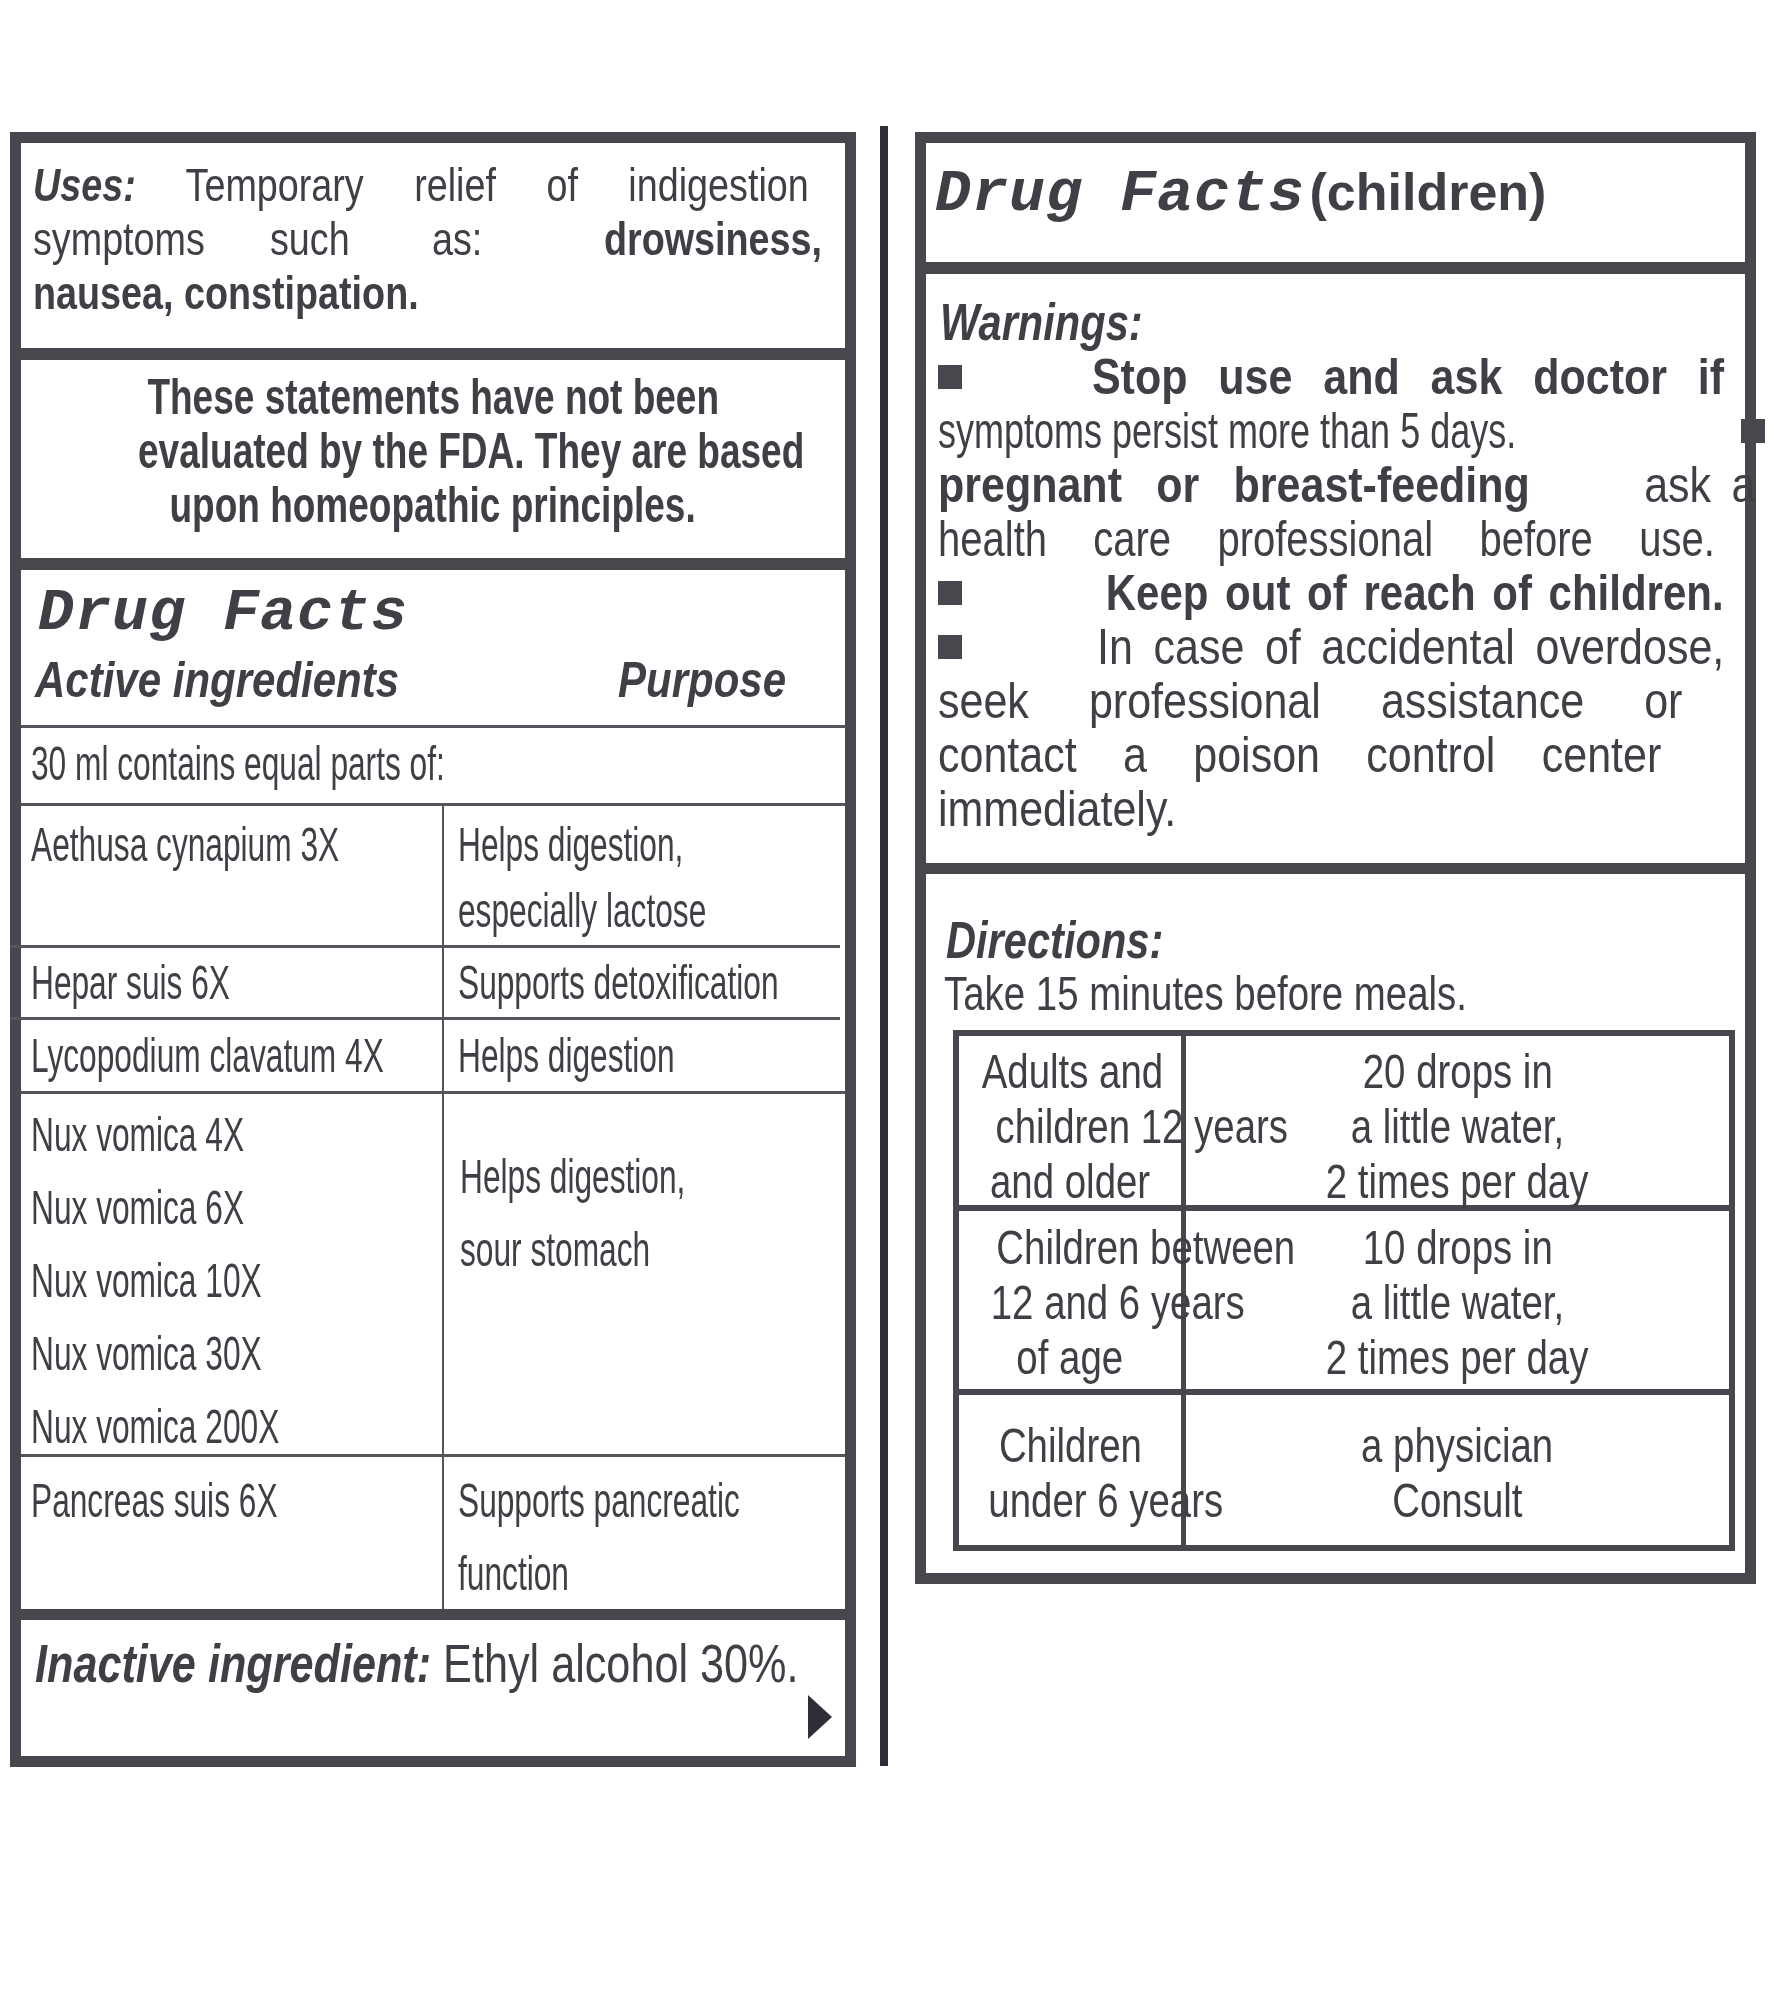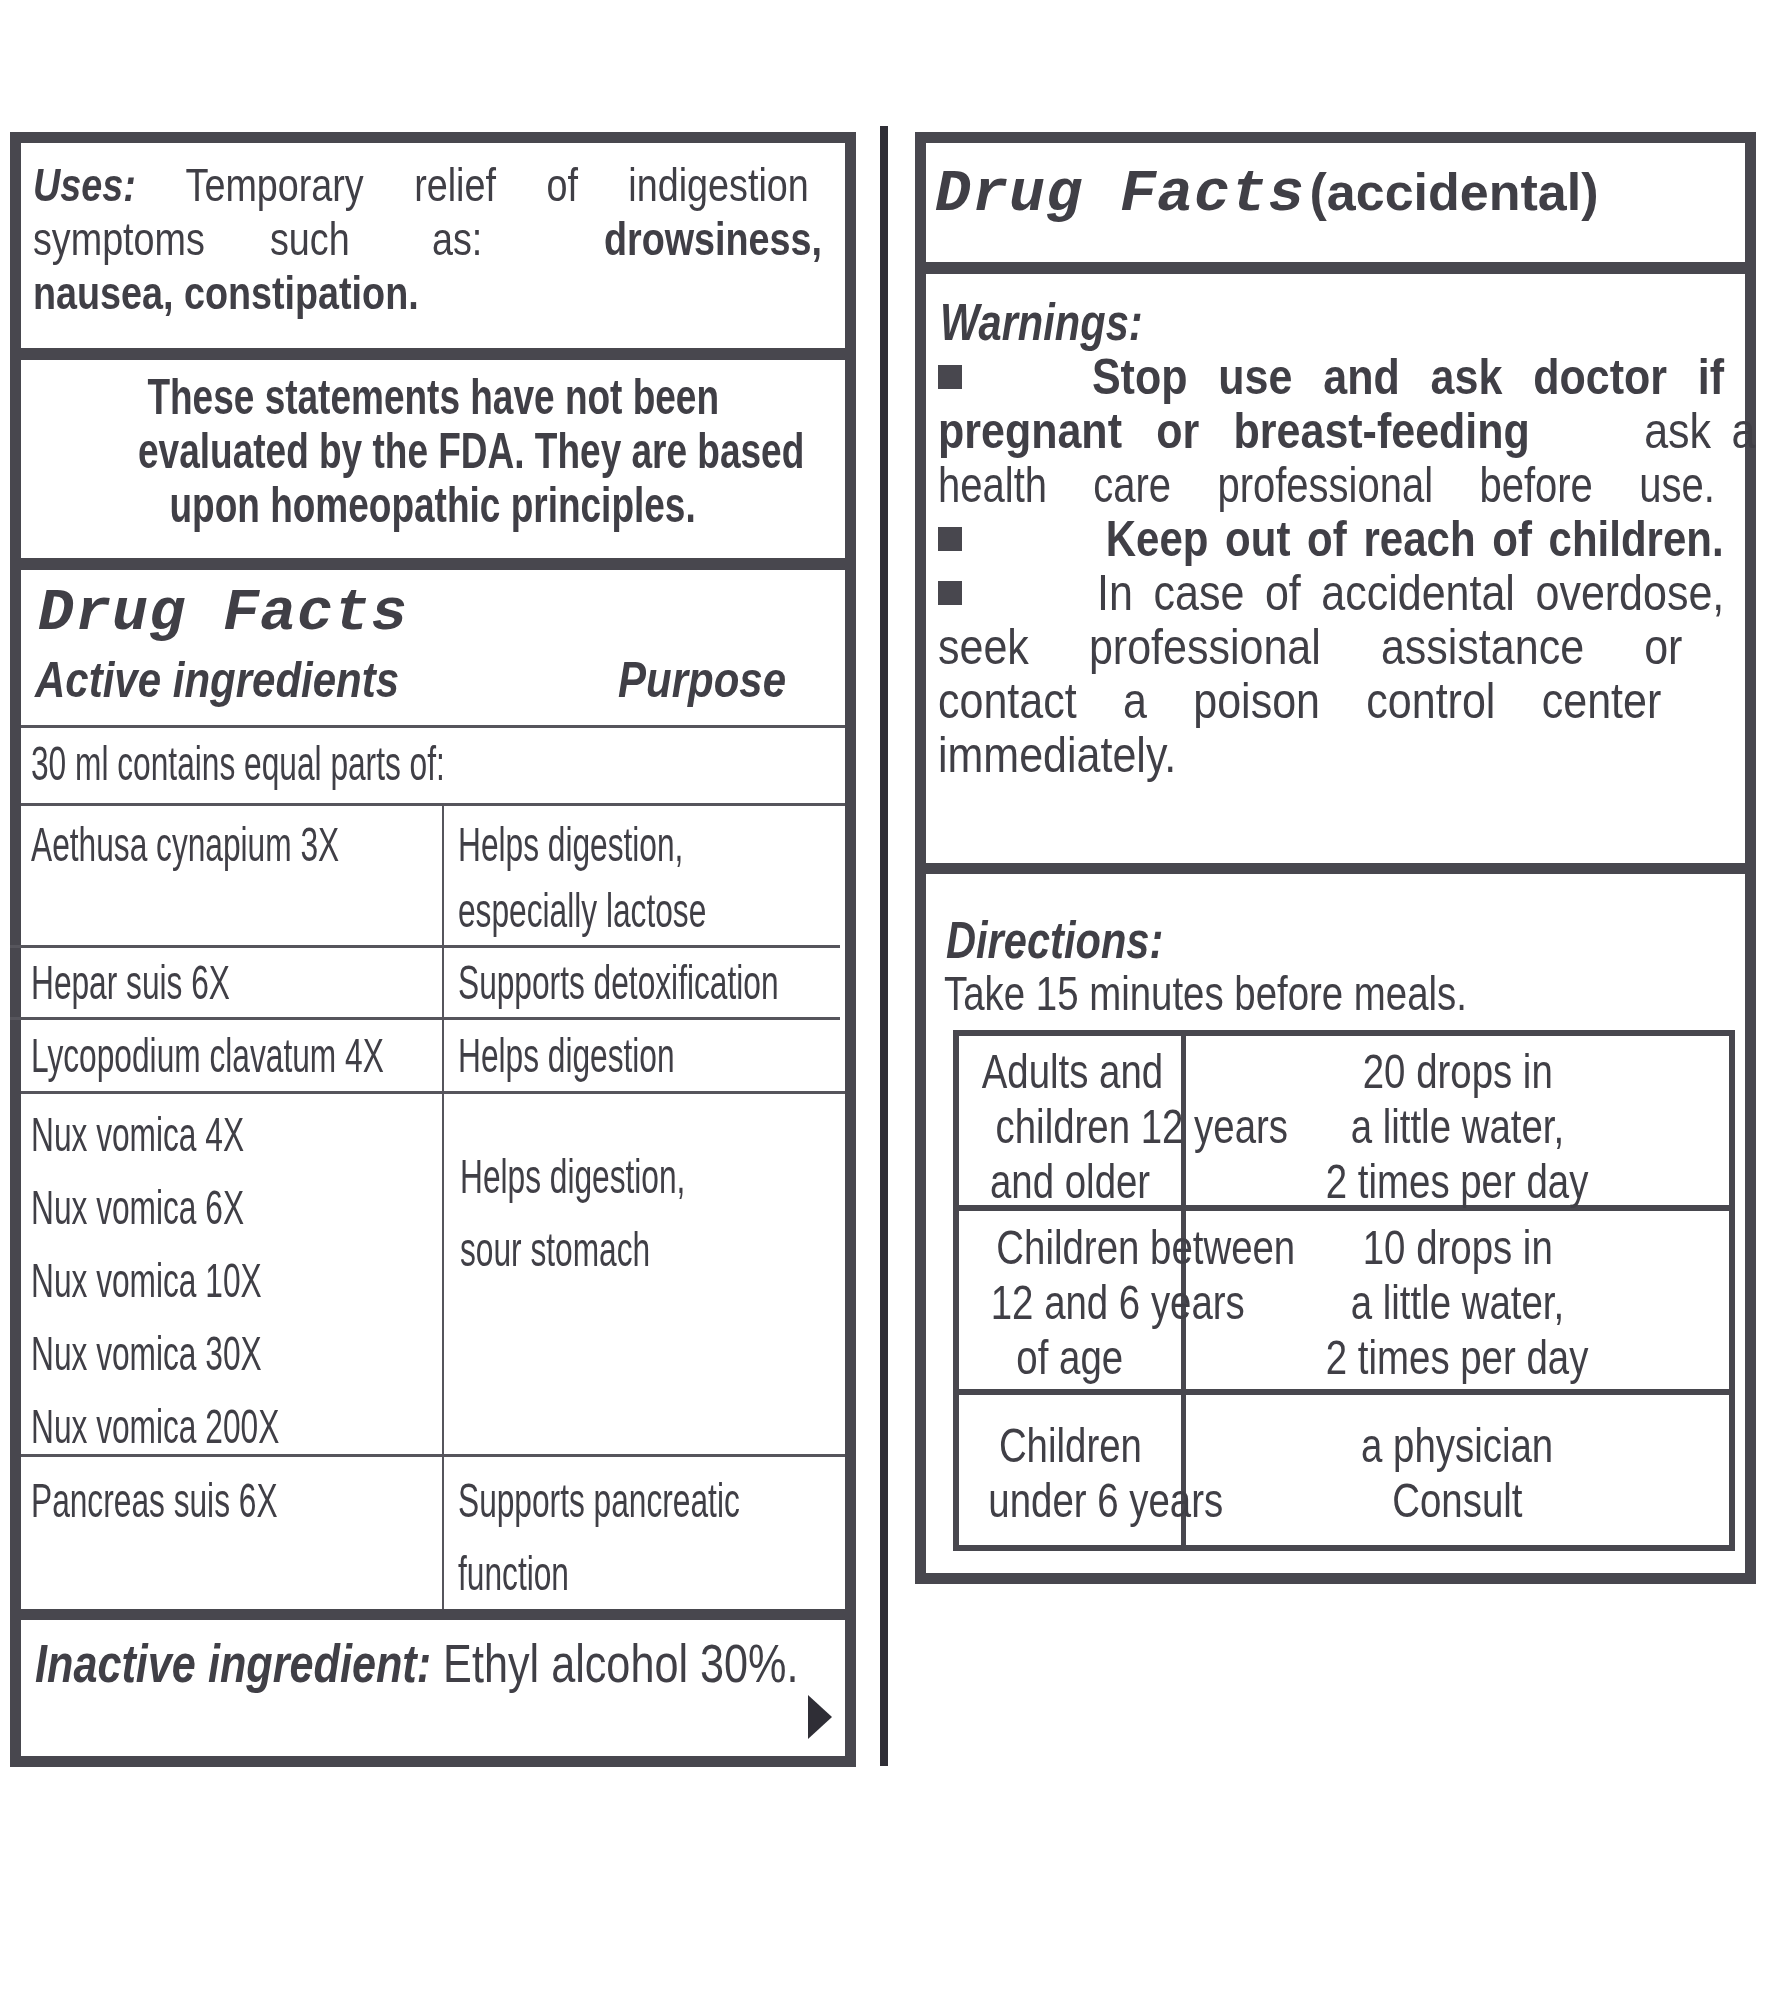--- a/index.html
+++ b/index.html
@@ -119,35 +119,42 @@
   </span>
 </div>
 <div class="abs" style="left:808px; top:1695px; width:0; height:0; border-top:22px solid transparent; border-bottom:22px solid transparent; border-left:24px solid #2f2e36;"></div>
 
 <div class="abs" style="left:880px; top:126px; width:8px; height:1640px; background:#2f2e36;"></div>
 
 <div class="abs" style="left:915px; top:132px; width:841px; height:1452px; border:11px solid #48474e; background:#fff;"></div>
 
 <div class="abs" style="left:935px; top:152px; width:800px; line-height:80px;">
   <span class="df-title" style="font-size:60px;">Drug Facts</span>
-  <span style="font-size:52px; font-weight:bold;">(accidental)</span>
+  <span style="font-size:52px; font-weight:bold;">(children)</span>
 </div>
 <div class="abs bar" style="left:926px; top:262px; width:819px; height:12px;"></div>
 
 <div class="abs hdr-it" style="left:940px; top:292px; font-size:52px; line-height:60px;">
   <span class="cond" style="transform:scaleX(0.8);">Warnings:</span>
 </div>
 
 <div class="abs" style="left:938px; top:350px; width:786px; font-size:50px; line-height:54px;">
 
   <div style="display:flex; justify-content:space-between; align-items:center; height:54px;">
     <span class="sq"></span>
     <span class="cond" style="font-weight:bold; transform:scaleX(0.86); transform-origin:right center; word-spacing:22px;">Stop use and ask doctor if</span>
   </div>
 
+  <div style="display:flex; justify-content:space-between; align-items:center; height:54px;">
+    <span class="cond" style="transform:scaleX(0.72);">symptoms persist more than 5 days.</span>
+    <span style="display:flex; align-items:center; gap:18px;">
+      <span class="sq"></span>
+
+    </span>
+  </div>
 
   <div style="display:flex; justify-content:space-between; height:54px;">
     <span class="cond" style="font-weight:bold; transform:scaleX(0.86); word-spacing:26px;">pregnant or breast-feeding</span>
     <span class="cond" style="transform:scaleX(0.86); transform-origin:right top; word-spacing:10px;">ask a</span>
   </div>
 
   <div style="height:54px;">
     <span class="cond" style="transform:scaleX(0.8); word-spacing:44px;">health care professional before use.</span>
   </div>
 

